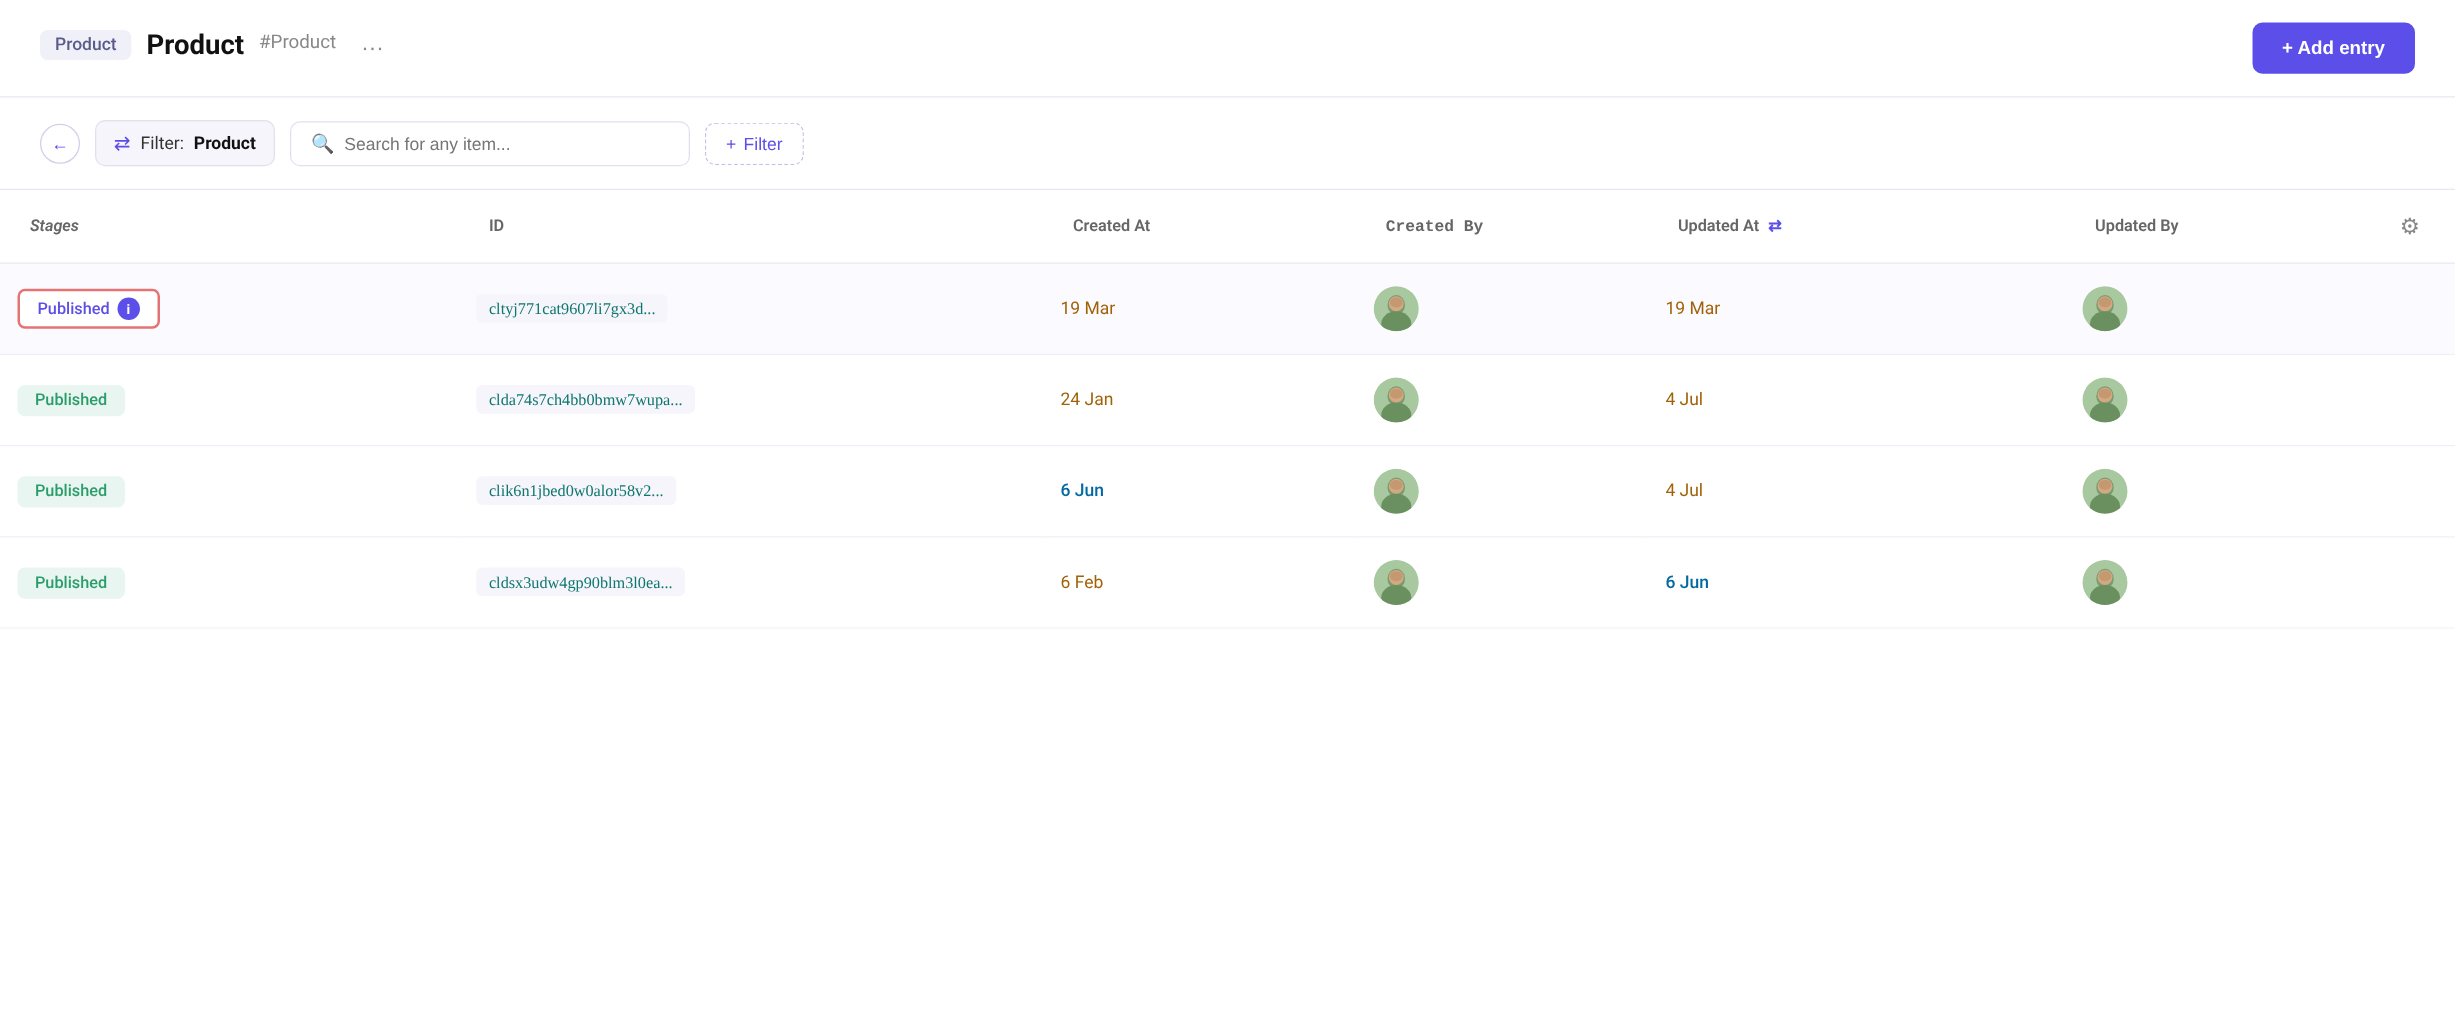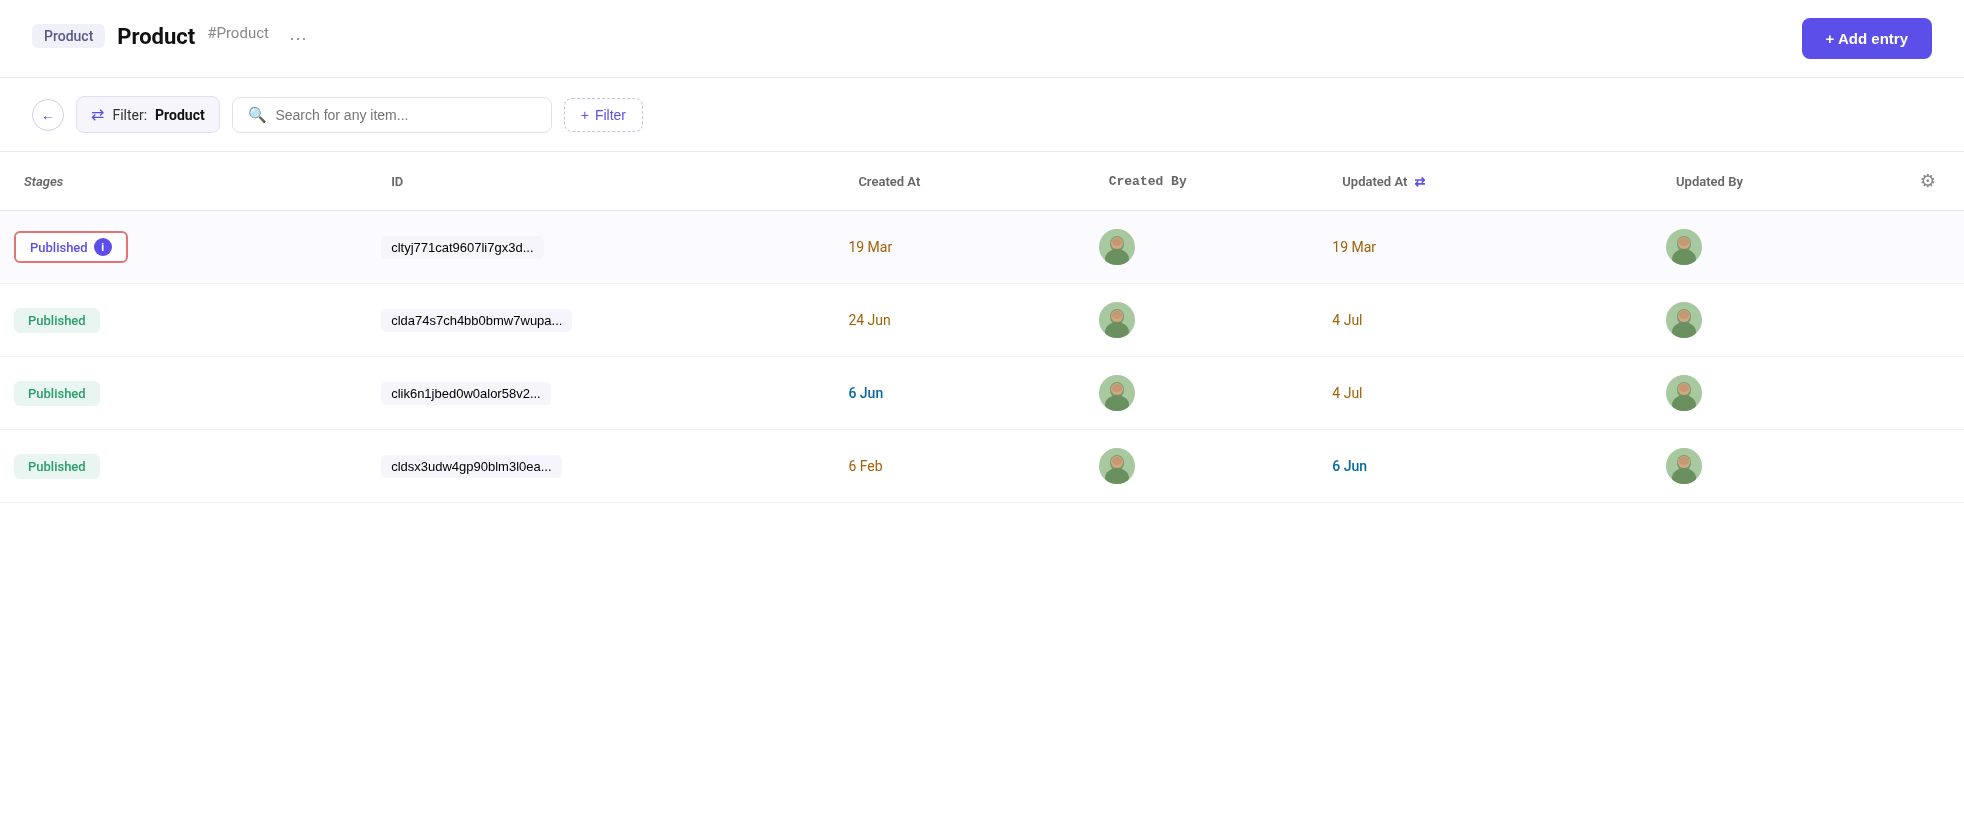--- a/index.html
+++ b/index.html
@@ -221,23 +221,23 @@
       border-radius: 50%;
       background: #5c4ee8;
       color: #fff;
       font-size: 11px;
       font-weight: 700;
       margin-left: 6px;
       cursor: pointer;
     }
 
     .id-code {
-      font-family: Liberation Sans, sans-serif;
+      font-family: Liberation Serif, serif;
       font-size: 13px;
-      color: #000000;
+      color: #0f766e;
       background: #f5f5fb;
       padding: 4px 10px;
       border-radius: 5px;
     }
 
     .date-text {
       color: #a16207;
       font-size: 14px;
     }
 
@@ -369,21 +369,21 @@
         <circle cx="18" cy="14" r="6" fill="#d4a880"></circle>
         <ellipse cx="18" cy="13" rx="5" ry="4" fill="#c49870"></ellipse>
       </svg>
     </div>
           </td>
           <td></td>
         </tr>
         <tr>
           <td><span class="stage-badge published">Published</span></td>
           <td><span class="id-code">clda74s7ch4bb0bmw7wupa...</span></td>
-          <td><span class="date-text">24 Jun</span></td>
+          <td><span class="date-text">24 Jan</span></td>
           <td>
             <div class="avatar">
       <svg viewBox="0 0 36 36" xmlns="http://www.w3.org/2000/svg">
         <circle cx="18" cy="18" r="18" fill="#a8c8a0"></circle>
         <ellipse cx="18" cy="15" rx="7" ry="8" fill="#7a9a70"></ellipse>
         <ellipse cx="18" cy="30" rx="12" ry="10" fill="#6a9060"></ellipse>
         <circle cx="18" cy="14" r="6" fill="#d4a880"></circle>
         <ellipse cx="18" cy="13" rx="5" ry="4" fill="#c49870"></ellipse>
       </svg>
     </div>

